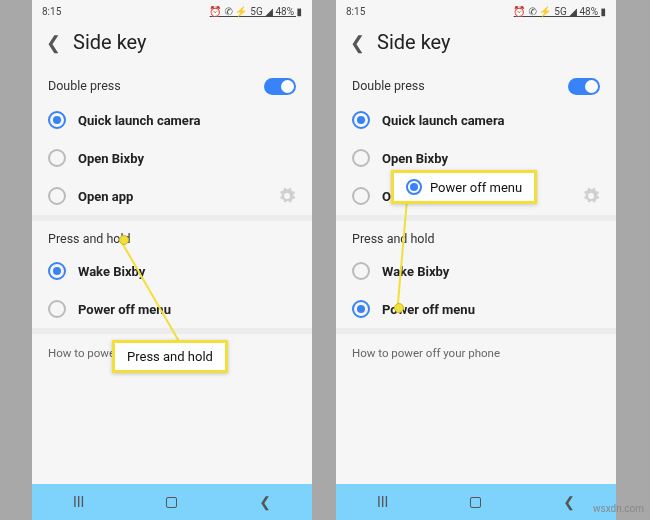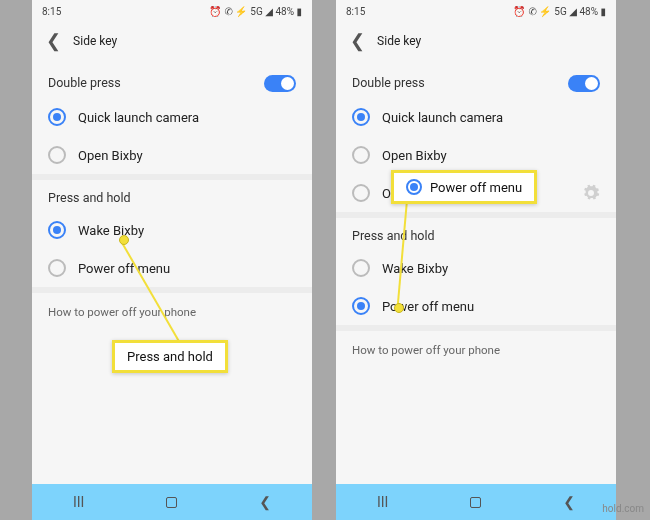--- a/index.html
+++ b/index.html
@@ -21,48 +21,48 @@
   }
   .status-bar {
     height: 20px;
     display: flex;
     align-items: center;
     justify-content: space-between;
     padding: 2px 10px 0;
     font-size: 10px;
     color: #444;
   }
-  .status-right { display: flex; gap: 2px; align-items: center; }
+  .status-right { display: flex; gap: 2px; align-items: center; text-decoration: underline; }
   .header {
     display: flex;
     align-items: center;
     gap: 12px;
     padding: 10px 14px 14px;
   }
   .back-chev { font-size: 18px; color: #555; }
-  .title { font-size: 12px; color: #222; }
+  .title { font-size: 20px; color: #222; }
   .section-head {
     padding: 10px 16px 6px;
     font-size: 12.5px;
     color: #333;
     display: flex;
     align-items: flex-start;
     justify-content: space-between;
   }
   .toggle {
     width: 32px; height: 17px; border-radius: 10px;
     background: #3a82f7; position: relative;
   }
   .toggle::after {
     content: ""; width: 13px; height: 13px; border-radius: 50%;
     background: #fff; position: absolute; top: 2px; right: 2px;
   }
   .option {
     display: flex; align-items: center; gap: 12px;
-    padding: 10px 16px; font-size: 13px; color: #222;
+    padding: 10px 16px; font-size: 13px; color: #222; font-weight: bold;
   }
   .radio {
     width: 18px; height: 18px; border-radius: 50%;
     border: 2px solid #bbb; position: relative; flex-shrink: 0;
   }
   .radio.on { border-color: #3a82f7; }
   .radio.on::after {
     content: ""; position: absolute; top: 3px; left: 3px;
     width: 8px; height: 8px; border-radius: 50%; background: #3a82f7;
   }
@@ -124,20 +124,27 @@
       <div class="toggle"></div>
     </div>
     <div class="option">
       <span class="radio on"></span>
       <span>Quick launch camera</span>
     </div>
     <div class="option">
       <span class="radio"></span>
       <span>Open Bixby</span>
     </div>
+    <div class="option">
+      <span class="radio"></span>
+      <span>Open app</span>
+      <svg class="gear" viewBox="0 0 24 24" fill="currentColor">
+          <path d="M12 8a4 4 0 100 8 4 4 0 000-8zm9 4l2 1-1 3-2-.5a8 8 0 01-2 2l.5 2-3 1-1-2a8 8 0 01-3 0l-1 2-3-1 .5-2a8 8 0 01-2-2l-2 .5-1-3 2-1a8 8 0 010-3l-2-1 1-3 2 .5a8 8 0 012-2L7 2l3-1 1 2a8 8 0 013 0l1-2 3 1-.5 2a8 8 0 012 2l2-.5 1 3-2 1a8 8 0 010 3z" opacity=".5"></path>
+        </svg>
+    </div>
 
     <div class="divider"></div>
 
     <div class="section-head">
       <span>Press and hold</span>
     </div>
     <div class="option">
       <span class="radio on"></span>
       <span>Wake Bixby</span>
     </div>
@@ -217,13 +224,13 @@
 
     <div class="callout" style="left:55px; top:170px;">
       <span class="radio on"></span>
       <span>Power off menu</span>
     </div>
     <div class="line" style="left:72px; top:200px; width:110px; transform:rotate(95deg);"></div>
     <div class="dot" style="left:58px; top:303px;"></div>
   </div>
 </div>
 
-<div class="watermark">hold.com</div>
+<div class="watermark">wsxdn.com</div>
 
 </body></html>

